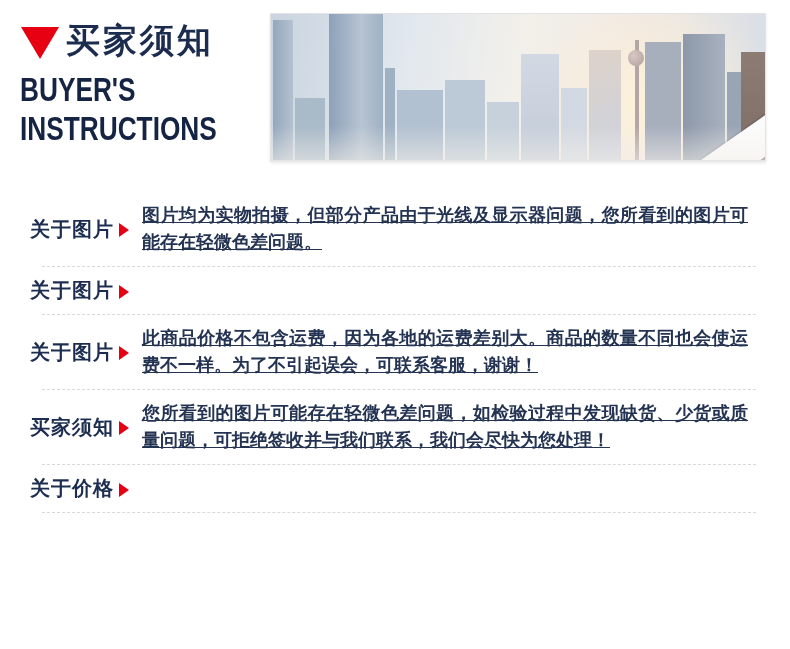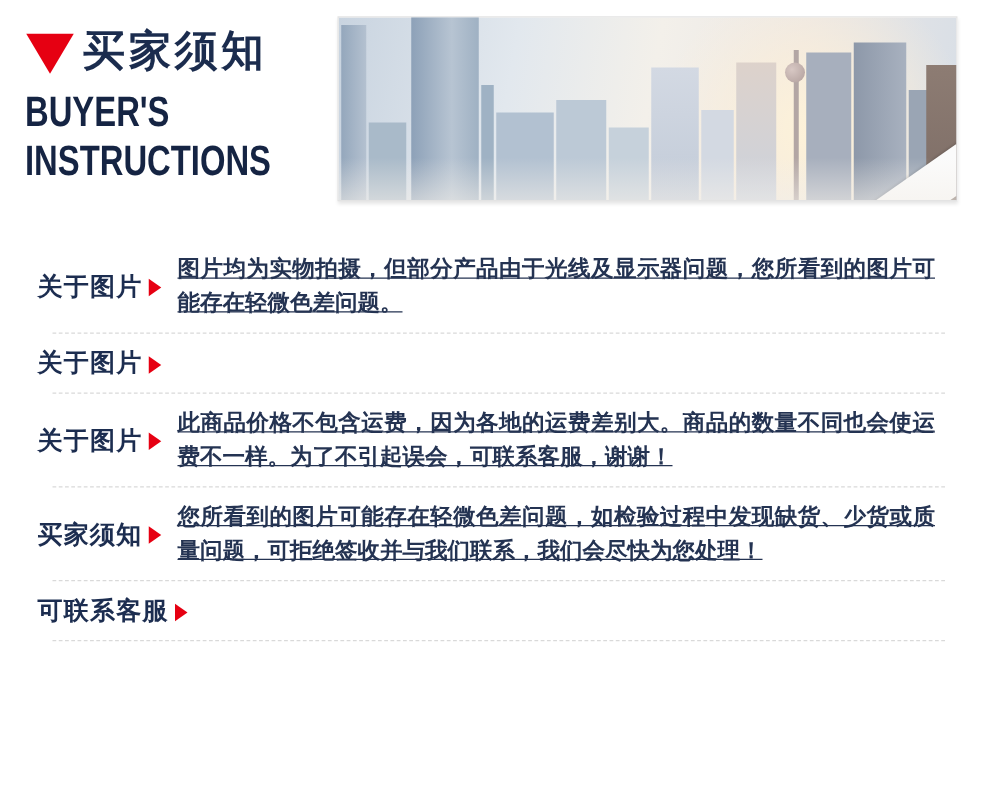--- a/index.html
+++ b/index.html
@@ -148,20 +148,20 @@
       <div class="sec-label-wrap">
         <span class="sec-label">买家须知</span>
         <span class="arrow-right"></span>
       </div>
       <div class="sec-text">您所看到的图片可能存在轻微色差问题，如检验过程中发现缺货、少货或质量问题，可拒绝签收并与我们联系，我们会尽快为您处理！</div>
     </div>
     <div class="divider"></div>
 
     <div class="section">
       <div class="sec-label-wrap">
-        <span class="sec-label">可联系客服</span>
+        <span class="sec-label">关于价格</span>
         <span class="arrow-right"></span>
       </div>
     </div>
     <div class="divider"></div>
 
   </div>
 </div>
 
 </body></html>

